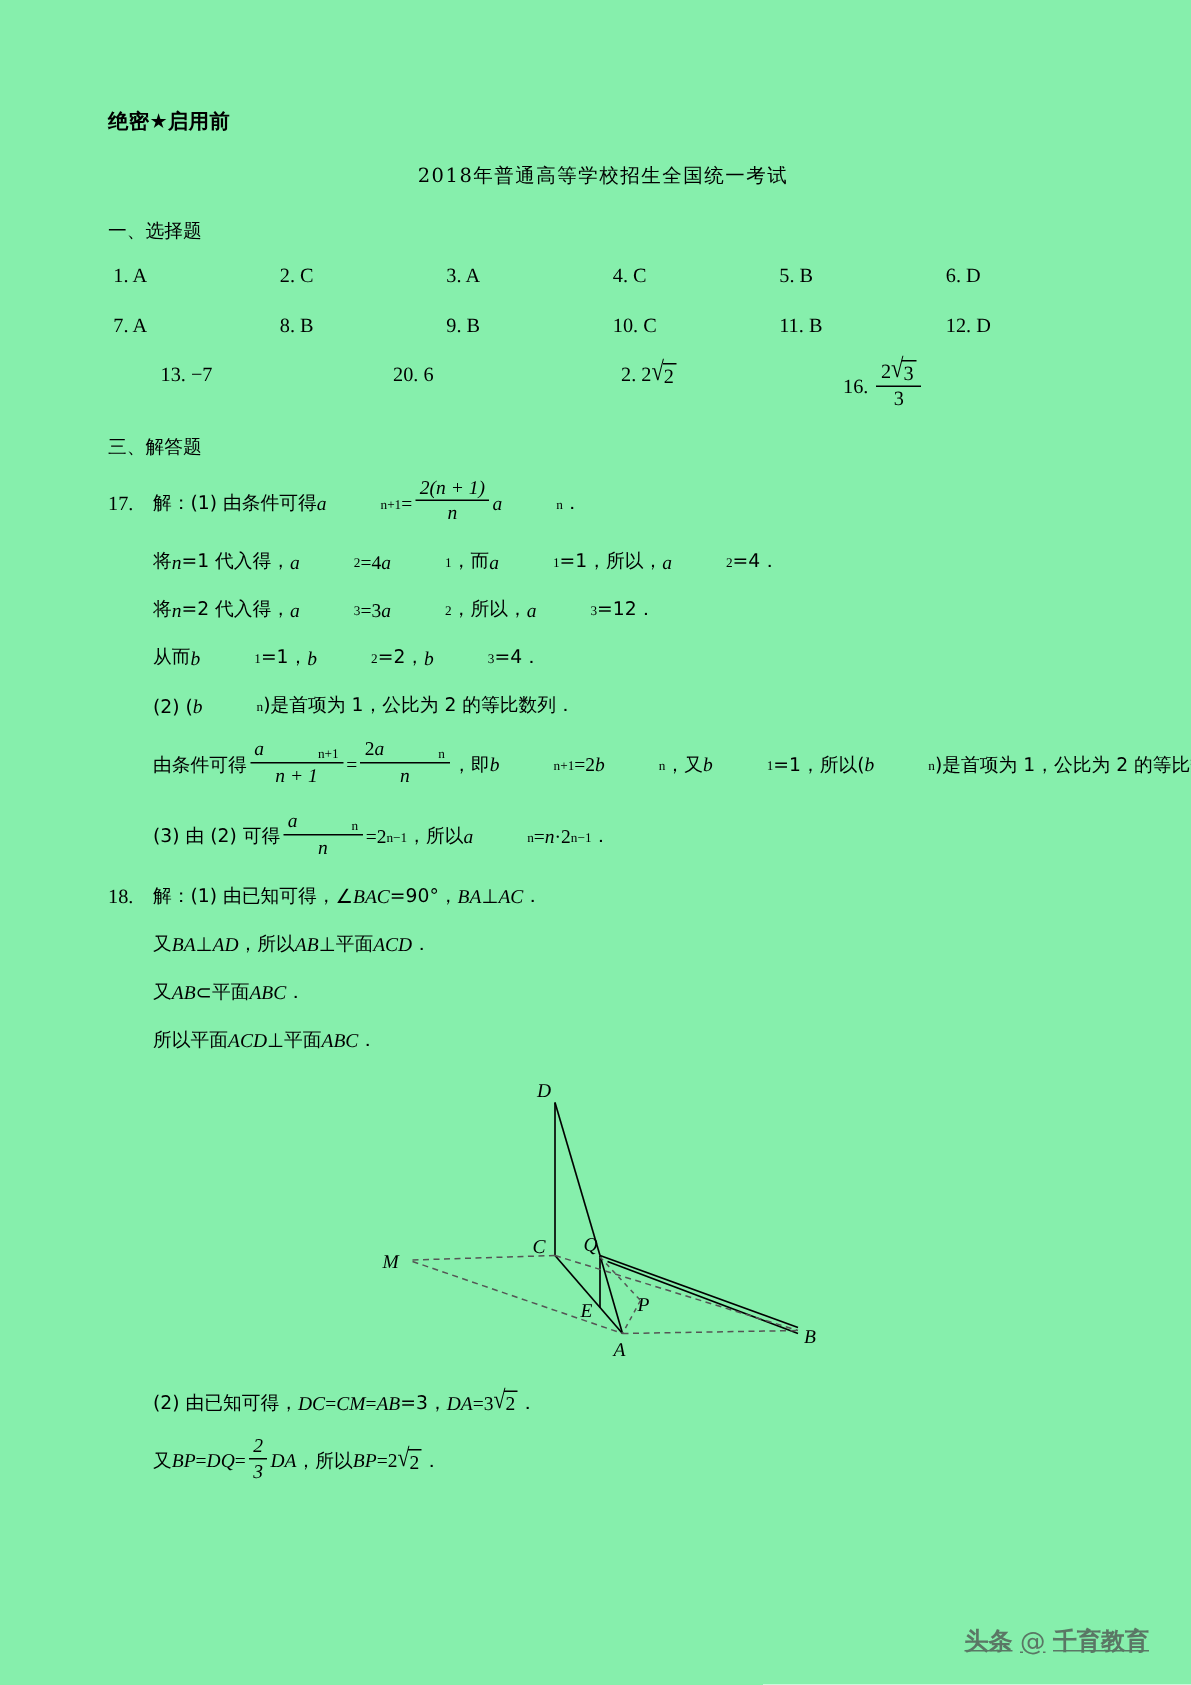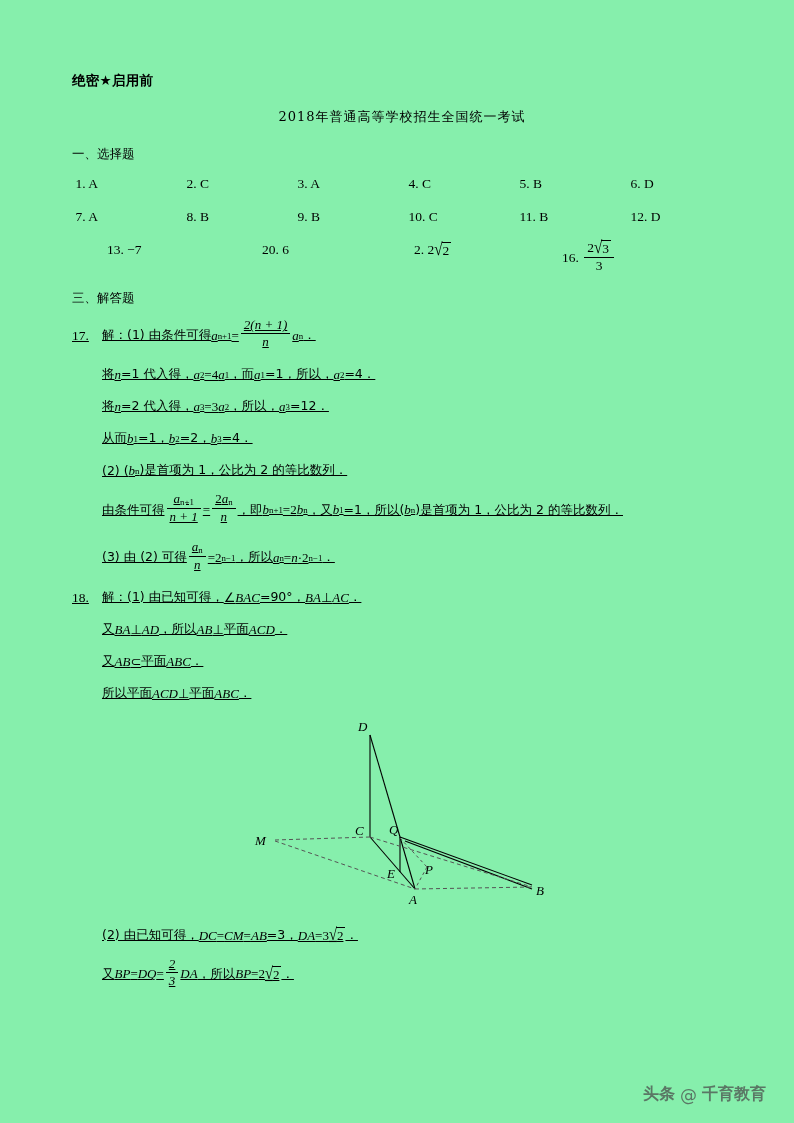--- a/index.html
+++ b/index.html
@@ -66,21 +66,21 @@
     width: 111px;
     flex: 0 0 111px;
     white-space: nowrap;
   }
   .ans-row.blanks { margin-bottom: 14px; }
   .ans-row.blanks .ans-cell { width: 148px; flex: 0 0 148px; }
   .ans-row.blanks .ans-cell.c1 { width: 155px; flex: 0 0 155px; }
   .ans-row.blanks .ans-cell.c2 { width: 152px; flex: 0 0 152px; }
 
   
-  .solution { margin-top: 2px; text-decoration: underline; }
+  .solution { margin-top: 2px; }
   .sol-line {
     display: flex;
     align-items: center;
     font-size: 13px;
     margin-bottom: 15px;
     min-height: 17px;
     white-space: nowrap;
   }
   .sol-num {
     width: 30px;
@@ -91,21 +91,21 @@
     width: 30px;
     flex: 0 0 30px;
   }
   .cn { font-family: "DejaVu Sans", sans-serif; font-size: 12.5px; }
   .mi { font-family: "Liberation Serif", serif; font-style: italic; }
   .mn { font-family: "Liberation Serif", serif; }
   sub, sup {
     font-size: 68%;
     font-family: "Liberation Serif", serif;
   }
-  sub { vertical-align: -0.25em; }
+  sub { vertical-align: -0.25em; margin-left: 36px; }
   sup { vertical-align: 0.5em; }
 
   
   .frac {
     display: inline-flex;
     flex-direction: column;
     vertical-align: middle;
     text-align: center;
     margin: 0 2px;
     position: relative;
@@ -152,20 +152,21 @@
     right: 28px;
     bottom: 18px;
     display: flex;
     align-items: center;
     gap: 5px;
     font-family: "DejaVu Sans", sans-serif;
     font-weight: bold;
     font-size: 16px;
     color: #4a4a4a;
     opacity: 0.72;
+    text-decoration: underline;
   }
   .watermark .wm-at {
     font-weight: normal;
     font-size: 17px;
   }
 </style>
 </head>
 <body>
 
 <div class="page">

